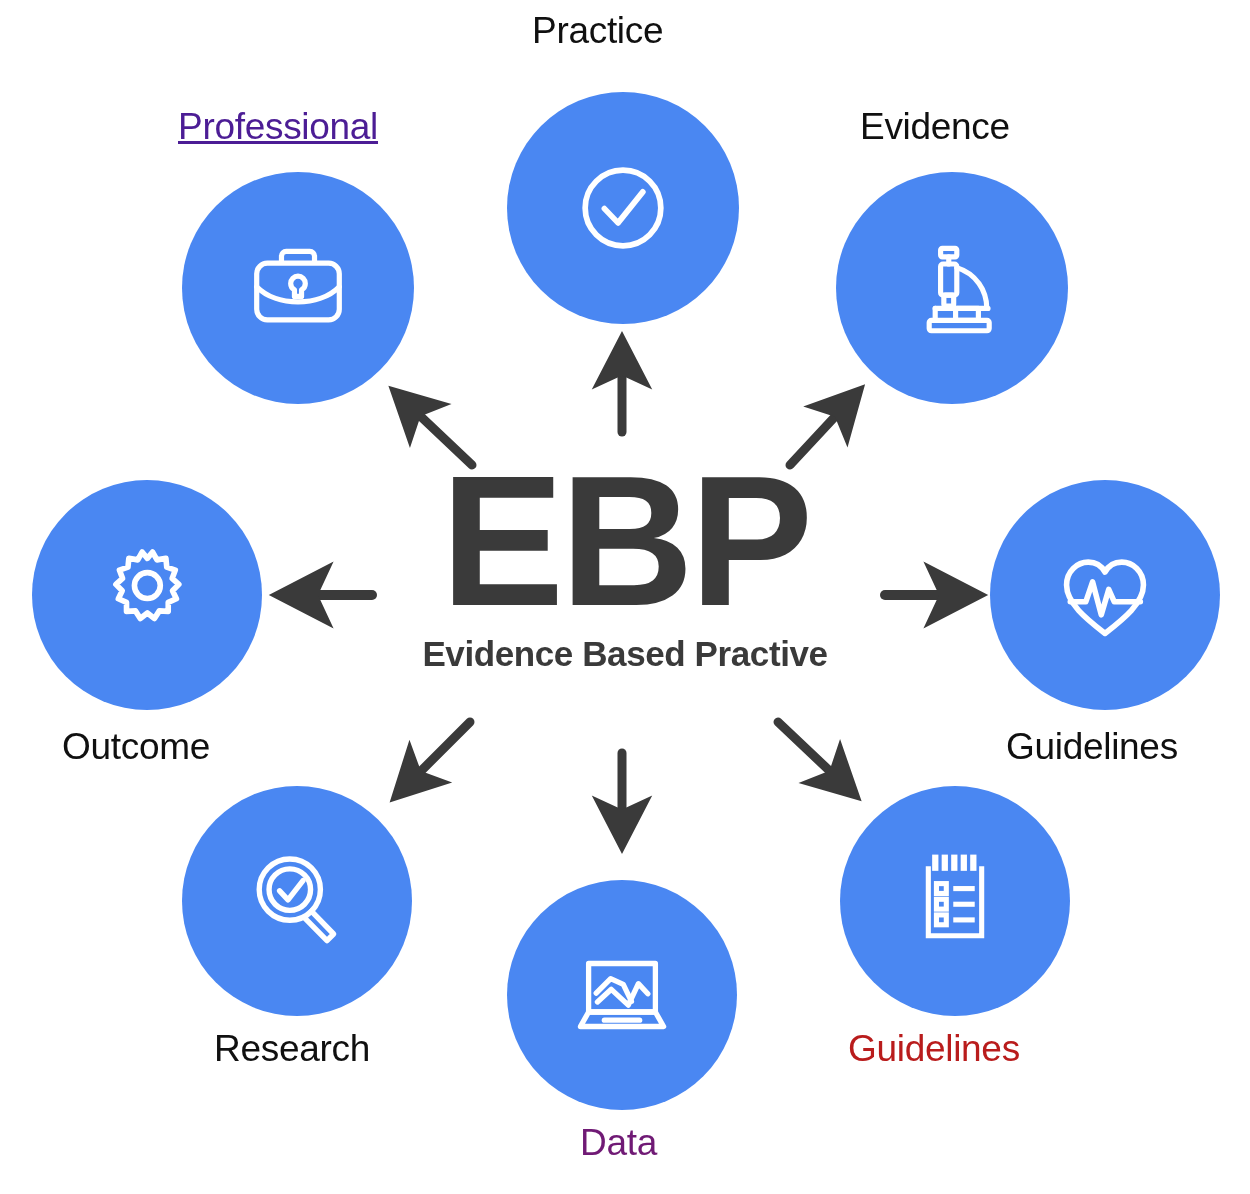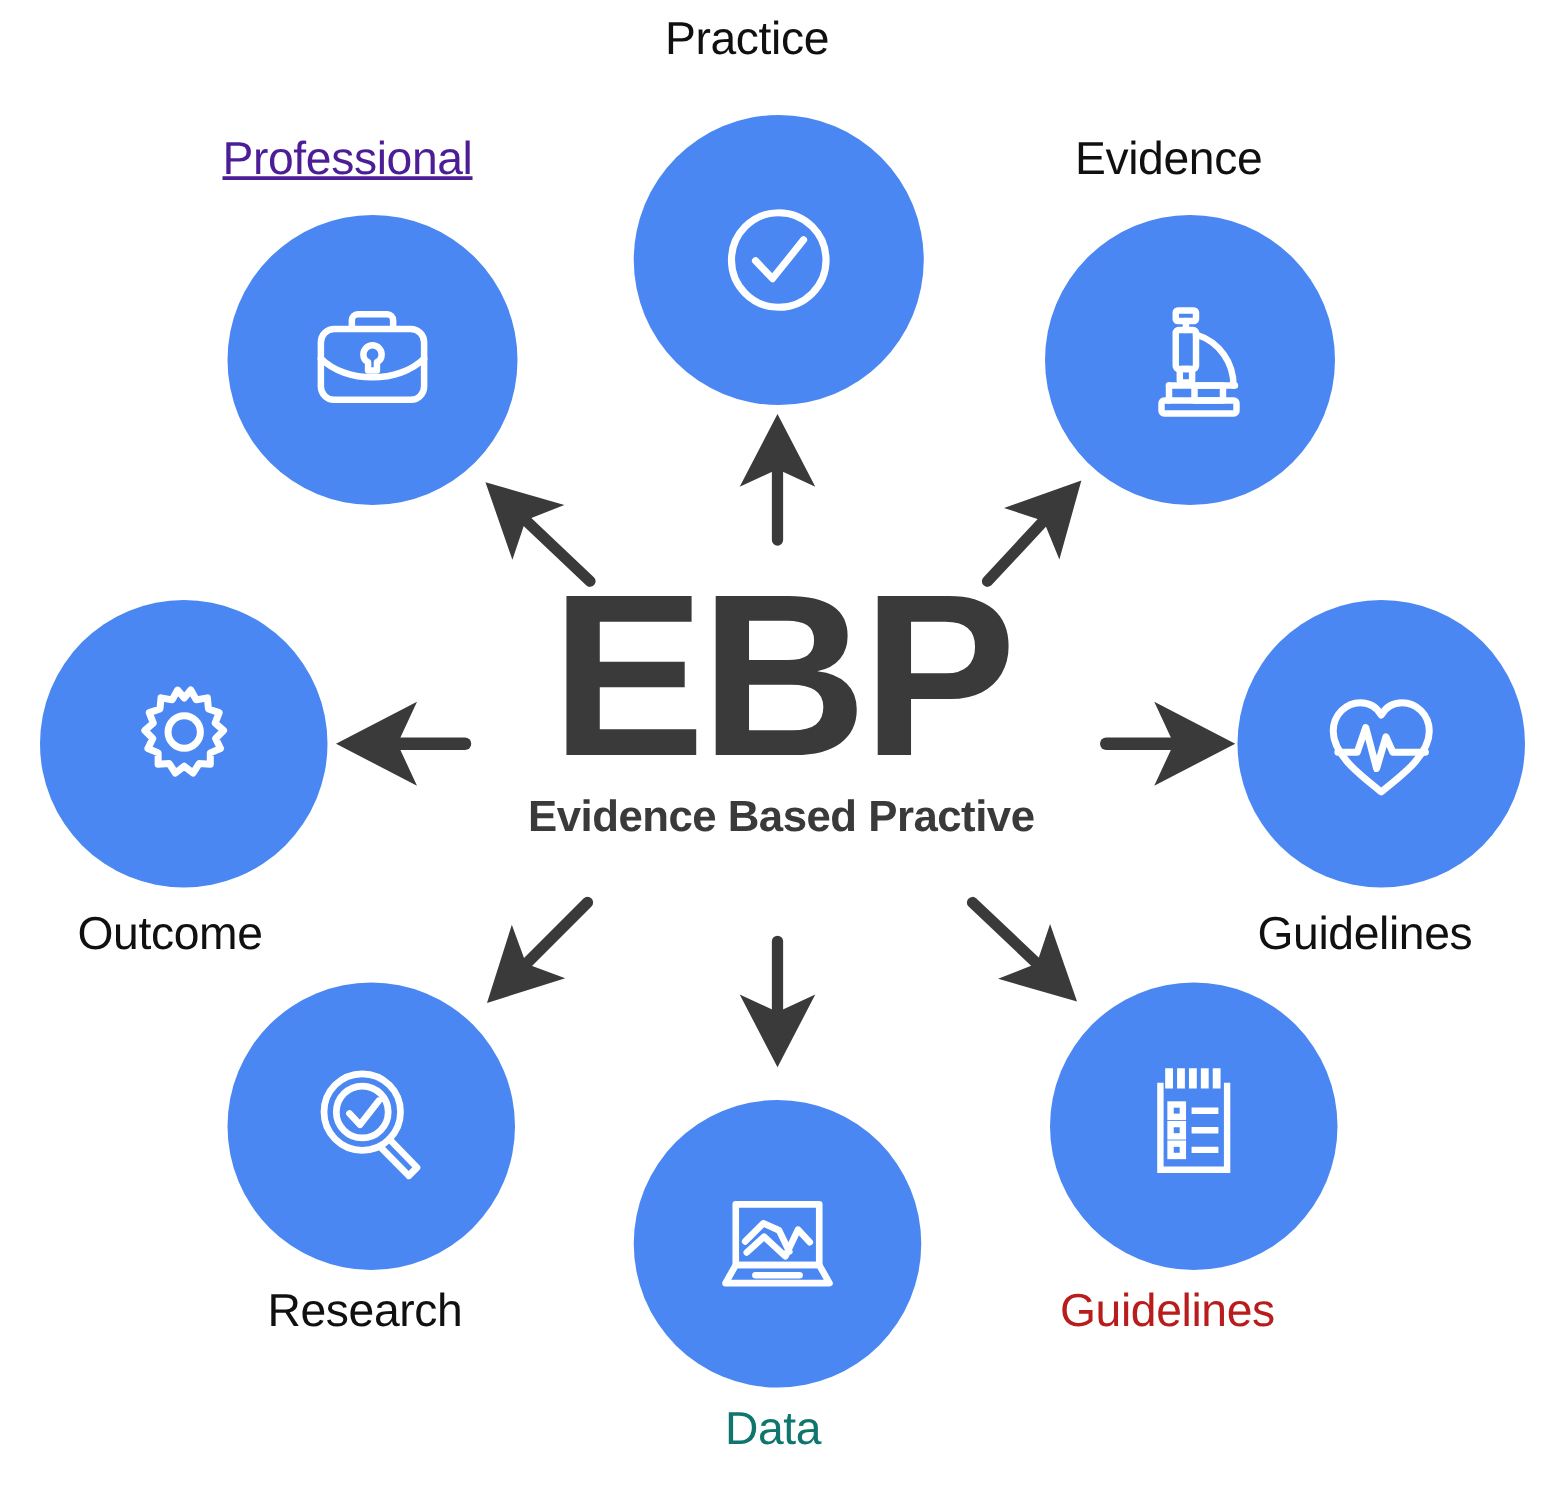--- a/index.html
+++ b/index.html
@@ -174,21 +174,21 @@
           <circle cx="44" cy="40.5" r="25.5"></circle>
           <circle cx="44" cy="40.5" r="17.3"></circle>
           <path d="M35.5 41.5 L42.5 49 L55 33"></path>
           <path d="M62 58.5 L80.5 77.5 L75 83 L56.5 64.2"></path>
         </g>
       </svg>
     </div>
   </div>
 
   <div class="node">
-    <div class="node-label" style="left: 580px; top: 1124px; color: #0f766e;">Data</div>
+    <div class="node-label" style="left: 580px; top: 1124px; color: #701a75;">Data</div>
     <div class="bubble" style="left: 507px; top: 880px; width: 230px; height: 230px; background: rgb(74, 135, 242);">
       <svg width="126" height="126" viewBox="0 0 100 100">
         <g fill="none" stroke="#ffffff" stroke-width="4.2" stroke-linecap="round" stroke-linejoin="round">
           <rect x="23.5" y="25" width="53" height="38.5"></rect>
           <path d="M17 75 L23.5 63.5 H76.5 L83 75 Z"></path>
           <path d="M36 70 H64"></path>
           <path d="M29.5 48.5 L41 37 L51 41.5 L57.5 55"></path>
           <path d="M30.5 55.5 L41.5 45.5 L55 58 L63 41 L70.5 49"></path>
         </g>
       </svg>

